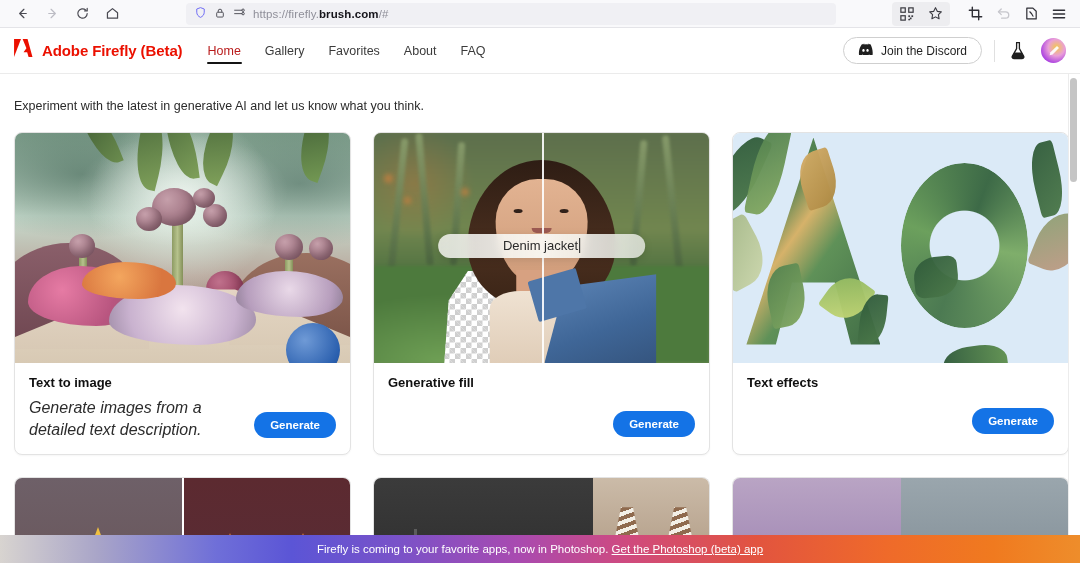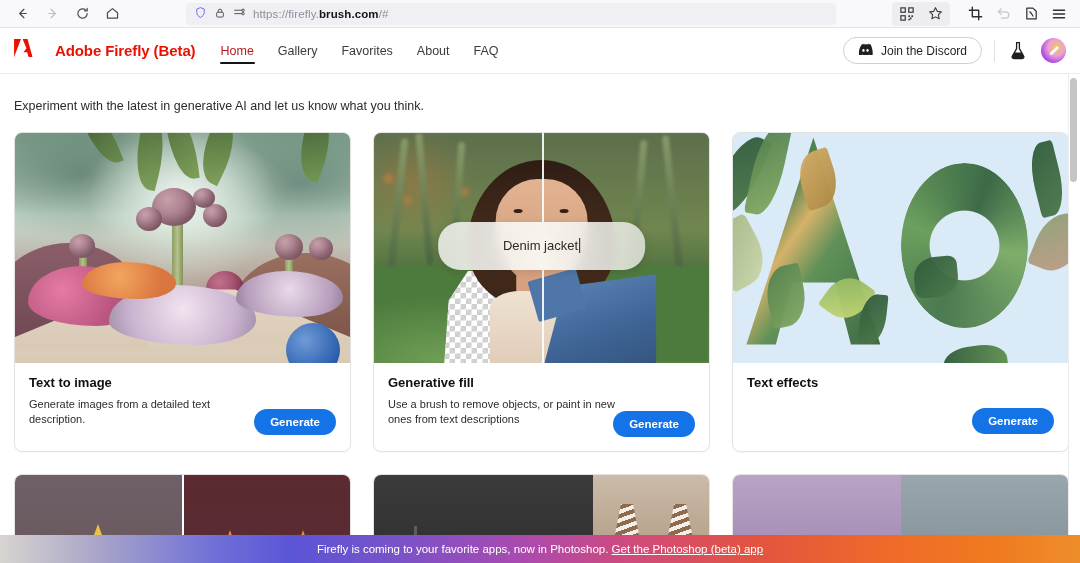--- a/index.html
+++ b/index.html
@@ -75,21 +75,21 @@
   
   .ff-header {
     height: 46px;
     background: #fff;
     display: flex;
     align-items: center;
     padding: 0 14px 0 14px;
     border-bottom: 1px solid #ebebeb;
     position: relative;
   }
-  .brand { display: flex; align-items: center; gap: 20px; }
+  .brand { display: flex; align-items: center; gap: 7px; }
   .brand-name {
     font-size: 15px; font-weight: 700; color: #eb1000;
     letter-spacing: -.1px;
   }
   .ff-nav {
     display: flex; align-items: center;
     margin-left: 24px;
     gap: 22px;
     height: 100%;
   }
@@ -166,24 +166,25 @@
   }
   .card-img {
     height: 230px;
     position: relative;
     overflow: hidden;
   }
   .card-body { padding: 12px 14px 14px 14px; position: relative; min-height: 88px; }
   .card-title { font-size: 13px; font-weight: 700; color: #101010; }
   .card-desc {
     margin-top: 7px;
-    font-size: 11px;
+    font-size: 16px;
     color: #2c2c2c;
     line-height: 1.35;
     max-width: 232px;
+    font-style: italic;
   }
   .gen-btn {
     position: absolute;
     right: 14px;
     bottom: 16px;
     background: #1473e6;
     color: #fff;
     border: none;
     border-radius: 16px;
     height: 26px;
@@ -338,21 +339,21 @@
     border-radius: 2px;
   }
   .p-splitline {
     position: absolute; left: 50%; top: 0; bottom: 0;
     width: 2px; background: rgba(255,255,255,.9);
   }
   .prompt-pill {
     position: absolute;
     left: 50%; top: 49%;
     transform: translate(-50%, -50%);
-    width: 62%; height: 48px;
+    width: 62%; height: 24px;
     border-radius: 22px;
     background: linear-gradient(90deg, rgba(240,240,236,.86), rgba(250,250,246,.92) 50%, rgba(232,234,228,.82));
     backdrop-filter: blur(4px);
     display: flex; align-items: center; justify-content: center;
     box-shadow: 0 2px 8px rgba(0,0,0,.12);
   }
   .prompt-text {
     font-size: 13px; color: #2b2b2b;
     display: flex; align-items: center;
   }
@@ -718,21 +719,20 @@
             <div class="prompt-pill">
               <span class="prompt-text">
                   <span>Denim jacket</span>
                   <span class="caret"></span>
                 </span>
             </div>
           </div>
         </div>
         <div class="card-body">
           <div class="card-title">Generative fill</div>
-          <div class="card-desc">Use a brush to remove objects, or paint in new ones from text descriptions</div>
           <button class="gen-btn">Generate</button>
         </div>
       </div>
 
       <div class="card c3">
         <div class="card-img">
           <div class="art-leaves">
             <div class="lf-letter lf-A"></div>
             <div class="lf-letter lf-o"></div>
 

